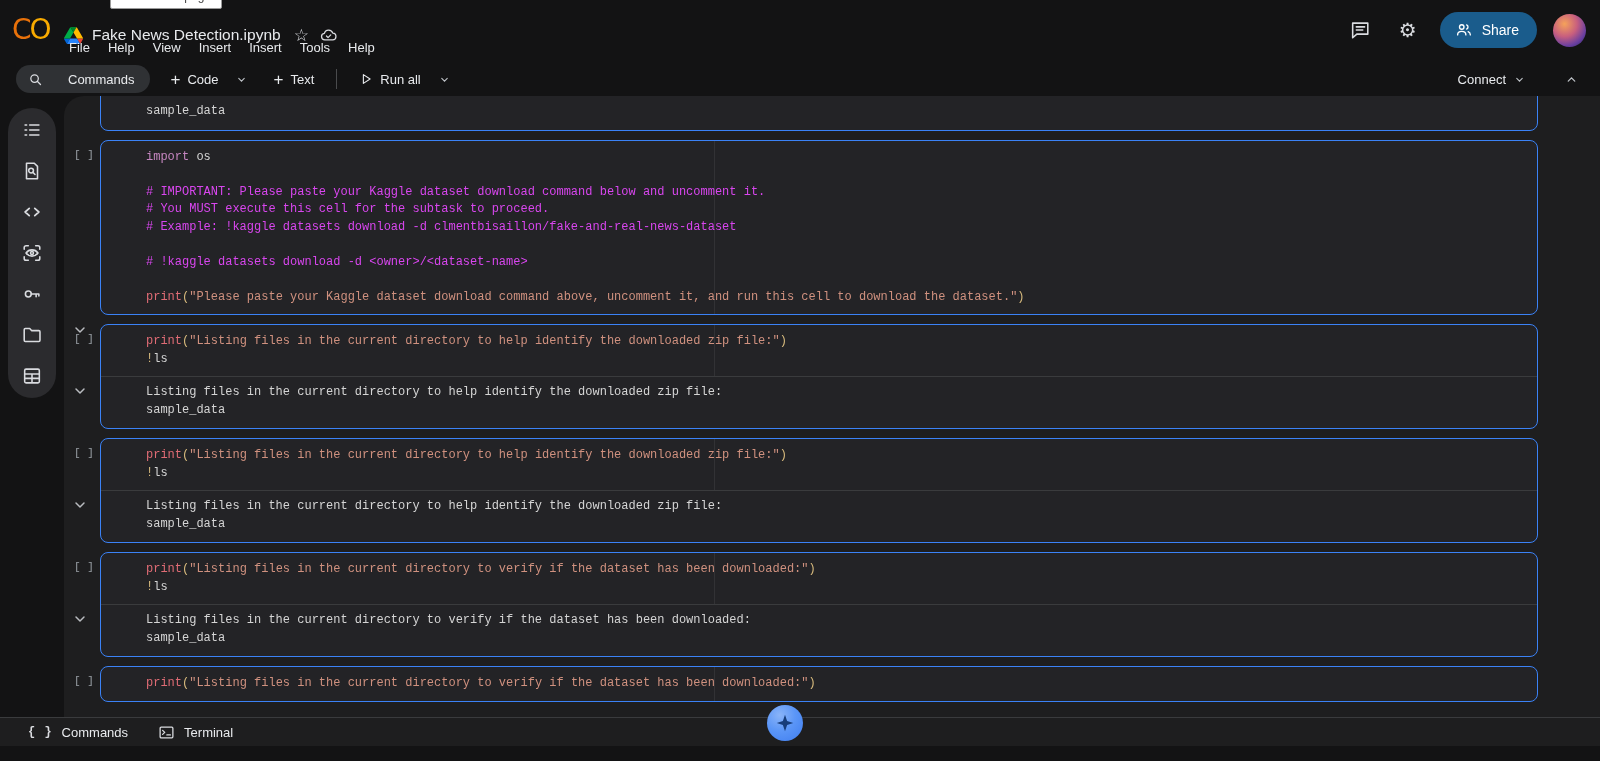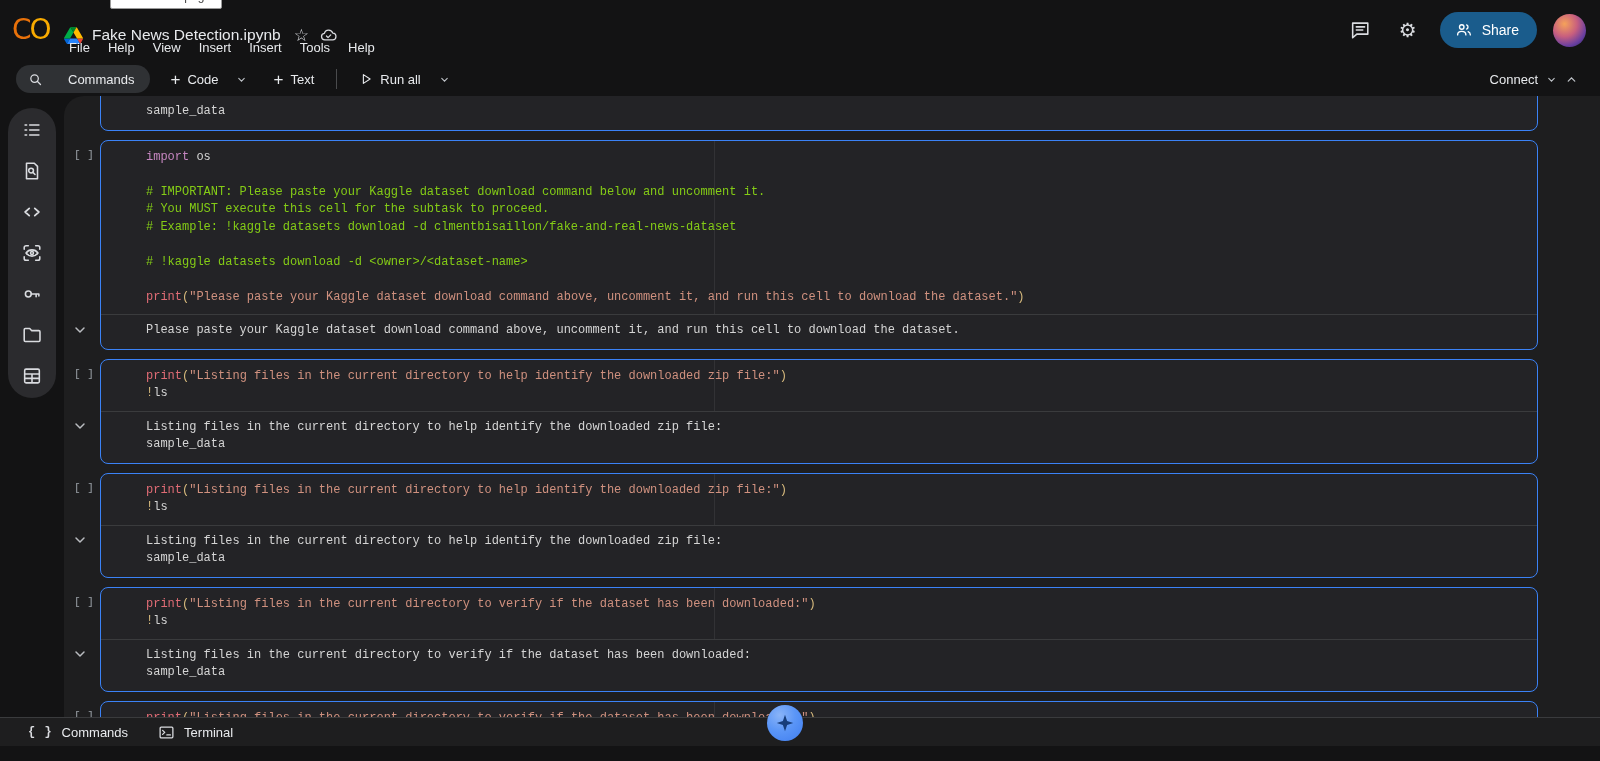--- a/index.html
+++ b/index.html
@@ -30,21 +30,21 @@
             background:radial-gradient(circle at 35% 30%, #f5a25a 0%, #c85f7e 40%, #6a3fa0 70%, #23235c 100%); }
 
   
   .toolbar { position:absolute; left:0; top:62px; right:0; height:34px; display:flex; align-items:center;
              padding:0 18px 0 16px; gap:4px; }
   .commands-pill { display:flex; align-items:center; gap:25px; height:28px; padding:0 16px 0 12px;
                    background:#2f3134; border-radius:16px; font-size:13px; color:#e8eaed; border:none; }
   .tb-btn { display:flex; align-items:center; gap:7px; height:28px; padding:0 10px; background:none; border:none;
             color:#e8eaed; font-size:13px; border-radius:4px; }
   .tb-sep { width:1px; height:20px; background:#4a4b4d; margin:0 8px; }
-  .toolbar-right { margin-left:auto; display:flex; align-items:center; gap:4px; }
+  .toolbar-right { margin-left:auto; display:flex; align-items:center; gap:36px; }
   .connect-btn { display:flex; align-items:center; gap:8px; background:none; border:none; color:#e8eaed; font-size:13px; }
   svg.ic { display:block; }
 
   
   .siderail { position:absolute; left:8px; top:108px; width:48px; height:290px; background:#2b2b2e;
               border-radius:24px; display:flex; flex-direction:column; align-items:center;
               justify-content:space-between; padding:10px 0; z-index:5; }
   .side-ic { width:24px; height:24px; display:flex; align-items:center; justify-content:center; }
 
   
@@ -58,21 +58,21 @@
   .cl { min-height:17.5px; }
   .out { position:relative; padding:7px 16px 9px 45px; font:12px/17.5px "Liberation Mono",monospace;
          color:#d5d5d5; white-space:pre; }
   .out.sep { border-top:1px solid #3a3b3d; }
   .exec { position:absolute; left:-26px; top:9px; font:11px "Liberation Mono",monospace; color:#9aa0a6; z-index:2; }
   .chev { position:absolute; left:-28px; width:16px; height:16px; z-index:2; }
   .cut-top { margin-top:-24px; }
   .cut-top .out { padding-top:30px; }
   .cut-bottom { margin-bottom:0; }
 
-  .tk-kw { color:#c586c0;text-align:center; } .tk-cm { color:#84cc16; } .tk-fn { color:#e06c75; }
+  .tk-kw { color:#c586c0;text-align:center; } .tk-cm { color:#d946ef; } .tk-fn { color:#e06c75; }
   .tk-br { color:#d7ba7d; } .tk-st { color:#d0917f; } .tk-pl { color:#d4d4d4; } .tk-bg { color:#d7ba7d; }
 
   
   .statusbar { position:absolute; left:0; right:0; top:717px; height:29px; background:#1e1e1f;
                border-top:1px solid #3a3b3d; display:flex; align-items:center; padding-left:28px; gap:30px; z-index:6; }
   .status-item { display:flex; align-items:center; gap:9px; font-size:13px; color:#e8eaed; background:none; border:none; }
   .braces { font:bold 12px "Liberation Mono",monospace; color:#dadce0; letter-spacing:1px; }
 
   
   .fab { position:absolute; left:767px; top:705px; width:36px; height:36px; border-radius:50%;
@@ -252,21 +252,20 @@
             <div class="out"><div class="ol">sample_data</div></div>
           </div>
         </div>
         <div class="cellwrap">
           <div class="exec">[ ]</div>
           <div class="chev" style="top: 182px;"><svg width="16" height="16" viewBox="0 0 24 24" fill="none" stroke="#b9bcc0" stroke-width="2.2" stroke-linecap="round" stroke-linejoin="round">
               <path d="M6 9l6 6 6-6"></path>
             </svg></div>
           <div class="cell">
             <div class="code"><div class="ruler"></div><div class="cl"><span class="tk-kw">import</span><span class="tk-pl"> os</span></div><div class="cl">&nbsp;</div><div class="cl"><span class="tk-cm"># IMPORTANT: Please paste your Kaggle dataset download command below and uncomment it.</span></div><div class="cl"><span class="tk-cm"># You MUST execute this cell for the subtask to proceed.</span></div><div class="cl"><span class="tk-cm"># Example: !kaggle datasets download -d clmentbisaillon/fake-and-real-news-dataset</span></div><div class="cl">&nbsp;</div><div class="cl"><span class="tk-cm"># !kaggle datasets download -d &lt;owner&gt;/&lt;dataset-name&gt;</span></div><div class="cl">&nbsp;</div><div class="cl"><span class="tk-fn">print</span><span class="tk-br">(</span><span class="tk-st">"Please paste your Kaggle dataset download command above, uncomment it, and run this cell to download the dataset."</span><span class="tk-br">)</span></div></div>
-            <div class="out sep"><div class="ol">Please paste your Kaggle dataset download command above, uncomment it, and run this cell to download the dataset.</div></div>
           </div>
         </div>
         <div class="cellwrap">
           <div class="exec">[ ]</div>
           <div class="chev" style="top: 59px;"><svg width="16" height="16" viewBox="0 0 24 24" fill="none" stroke="#b9bcc0" stroke-width="2.2" stroke-linecap="round" stroke-linejoin="round">
               <path d="M6 9l6 6 6-6"></path>
             </svg></div>
           <div class="cell">
             <div class="code"><div class="ruler"></div><div class="cl"><span class="tk-fn">print</span><span class="tk-br">(</span><span class="tk-st">"Listing files in the current directory to help identify the downloaded zip file:"</span><span class="tk-br">)</span></div><div class="cl"><span class="tk-bg">!</span><span class="tk-pl">ls</span></div></div>
             <div class="out sep"><div class="ol">Listing files in the current directory to help identify the downloaded zip file:</div><div class="ol">sample_data</div></div>

